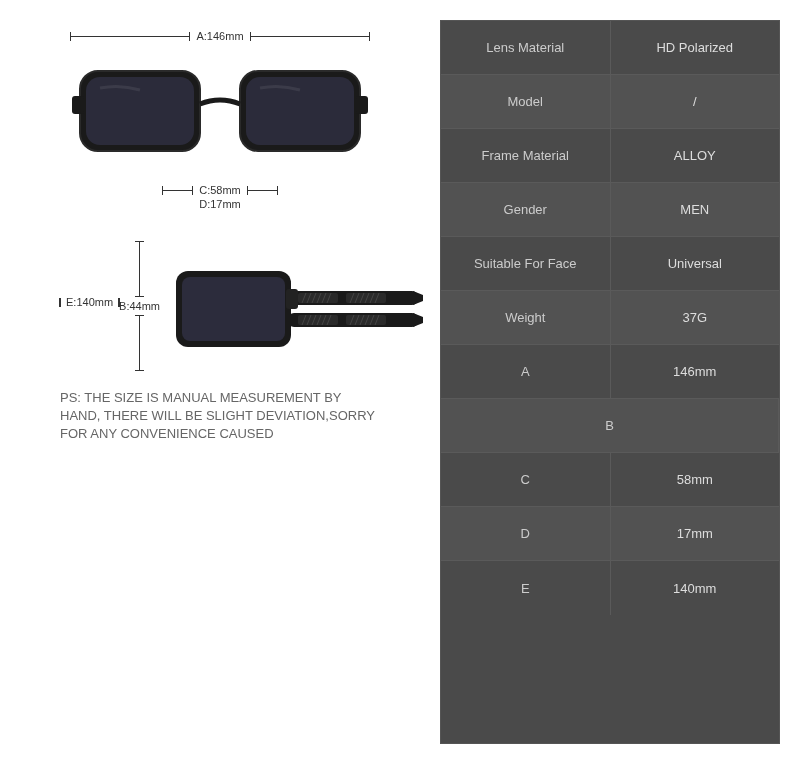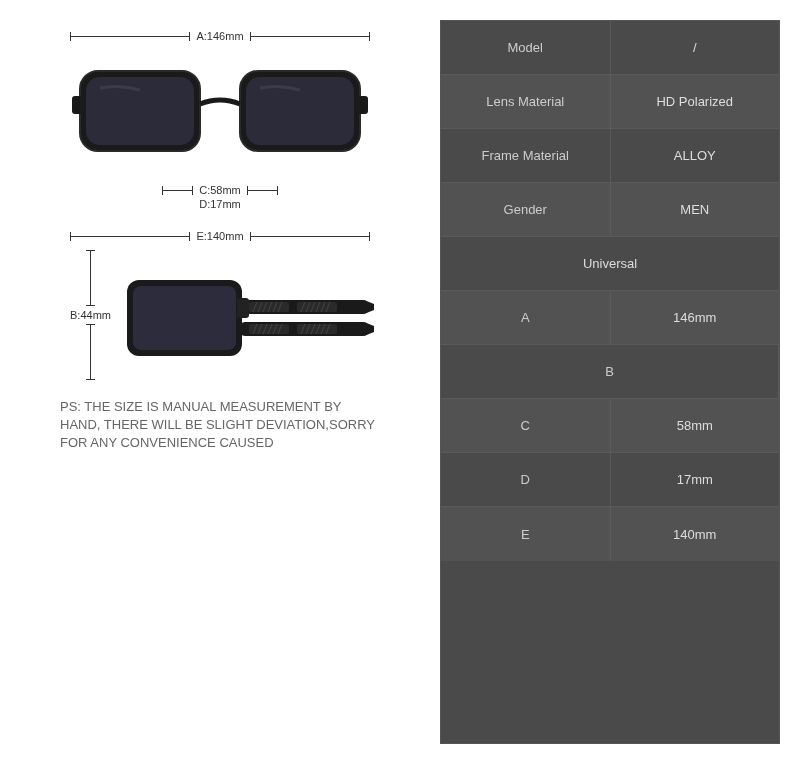--- a/index.html
+++ b/index.html
@@ -101,23 +101,23 @@
     }
     .dim-d-label {
       font-size: 11px;
       color: #333;
     }
 
     
     .diagram-side {
       width: 320px;
       display: flex;
-      flex-direction: column;
-      align-items: center;
-      margin-top: 8px;
+      flex-direction: row;
+      align-items: center;
+      margin-top: 15px;
     }
 
     .dim-e-line {
       display: flex;
       align-items: center;
       width: 300px;
       margin-bottom: 4px;
     }
 
     
@@ -342,37 +342,42 @@
           </svg>
         </div>
       </div>
     </div>
 
     <p class="ps-note">PS: THE SIZE IS MANUAL MEASUREMENT BY HAND, THERE WILL BE SLIGHT DEVIATION,SORRY FOR ANY CONVENIENCE CAUSED</p>
   </div>
 
   <div class="right-panel" id="specs-table">
   <div class="spec-row">
+        <div class="spec-key">Lens Material</div>
+        <div class="spec-val">HD Polarized</div>
+      </div>
+      <div class="spec-row">
         <div class="spec-key">Model</div>
         <div class="spec-val">/</div>
       </div>
       <div class="spec-row">
-        <div class="spec-key">Lens Material</div>
-        <div class="spec-val">HD Polarized</div>
-      </div>
-      <div class="spec-row">
         <div class="spec-key">Frame Material</div>
         <div class="spec-val">ALLOY</div>
       </div>
       <div class="spec-row">
         <div class="spec-key">Gender</div>
         <div class="spec-val">MEN</div>
       </div>
       <div class="spec-row">
+        <div class="spec-key">Suitable For Face</div>
         <div class="spec-val">Universal</div>
+      </div>
+      <div class="spec-row">
+        <div class="spec-key">Weight</div>
+        <div class="spec-val">37G</div>
       </div>
       <div class="spec-row">
         <div class="spec-key">A</div>
         <div class="spec-val">146mm</div>
       </div>
       <div class="spec-row">
         <div class="spec-key">B</div>
       </div>
       <div class="spec-row">
         <div class="spec-key">C</div>

